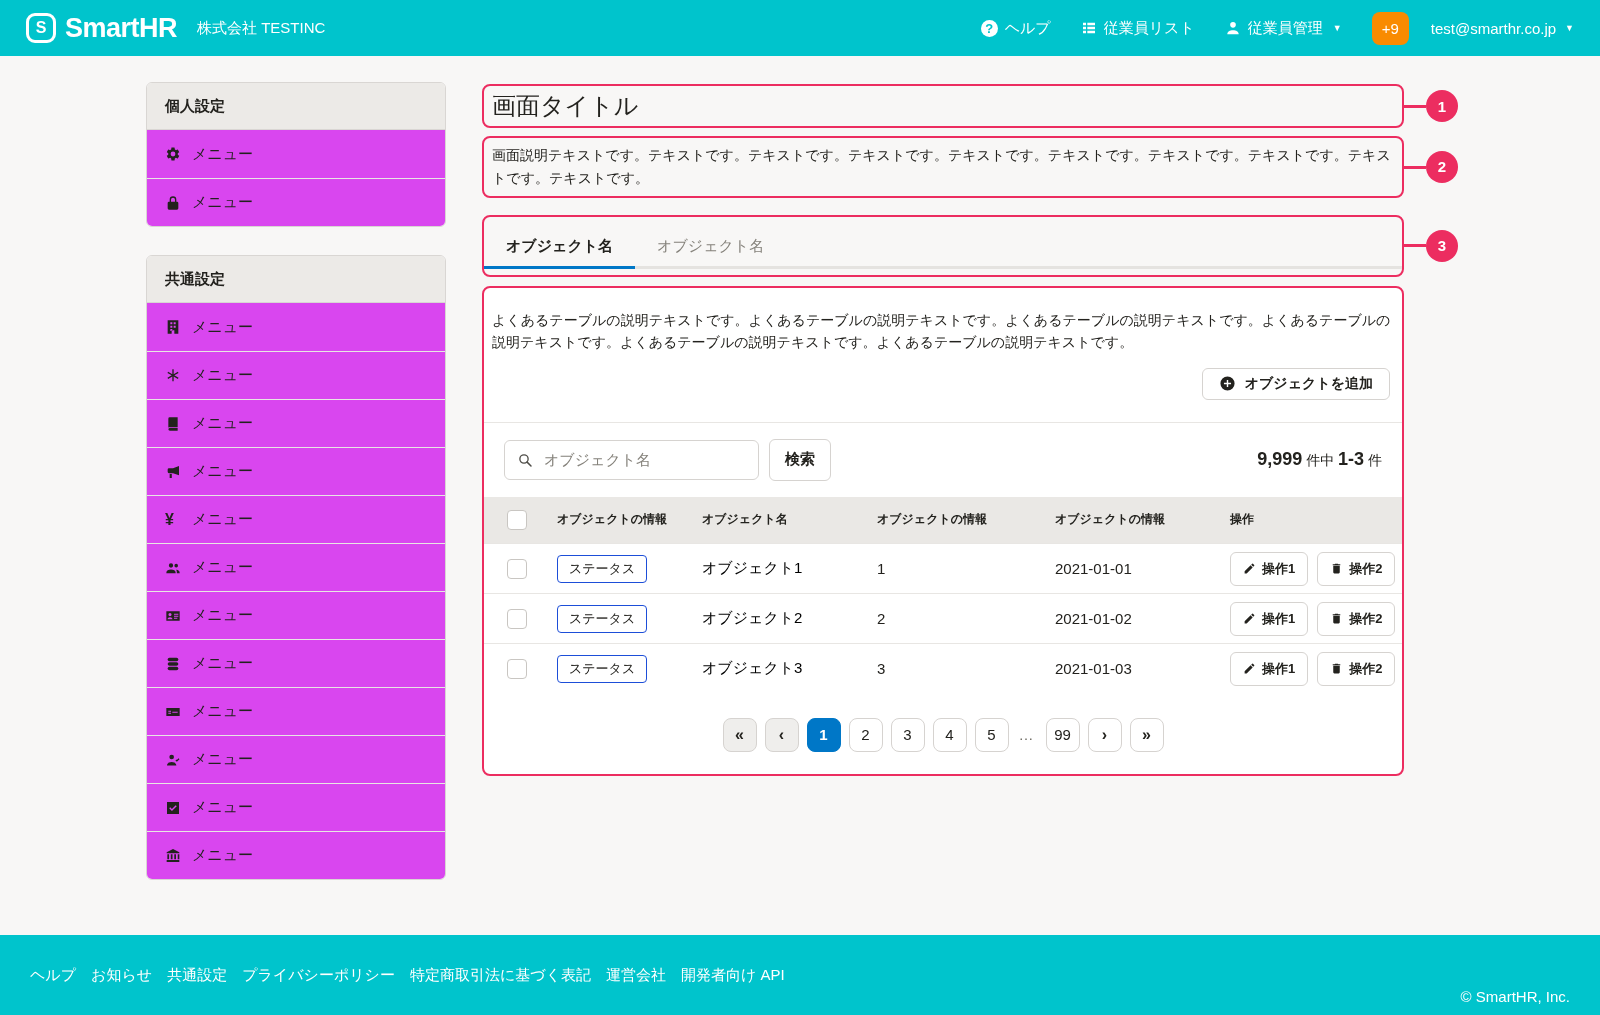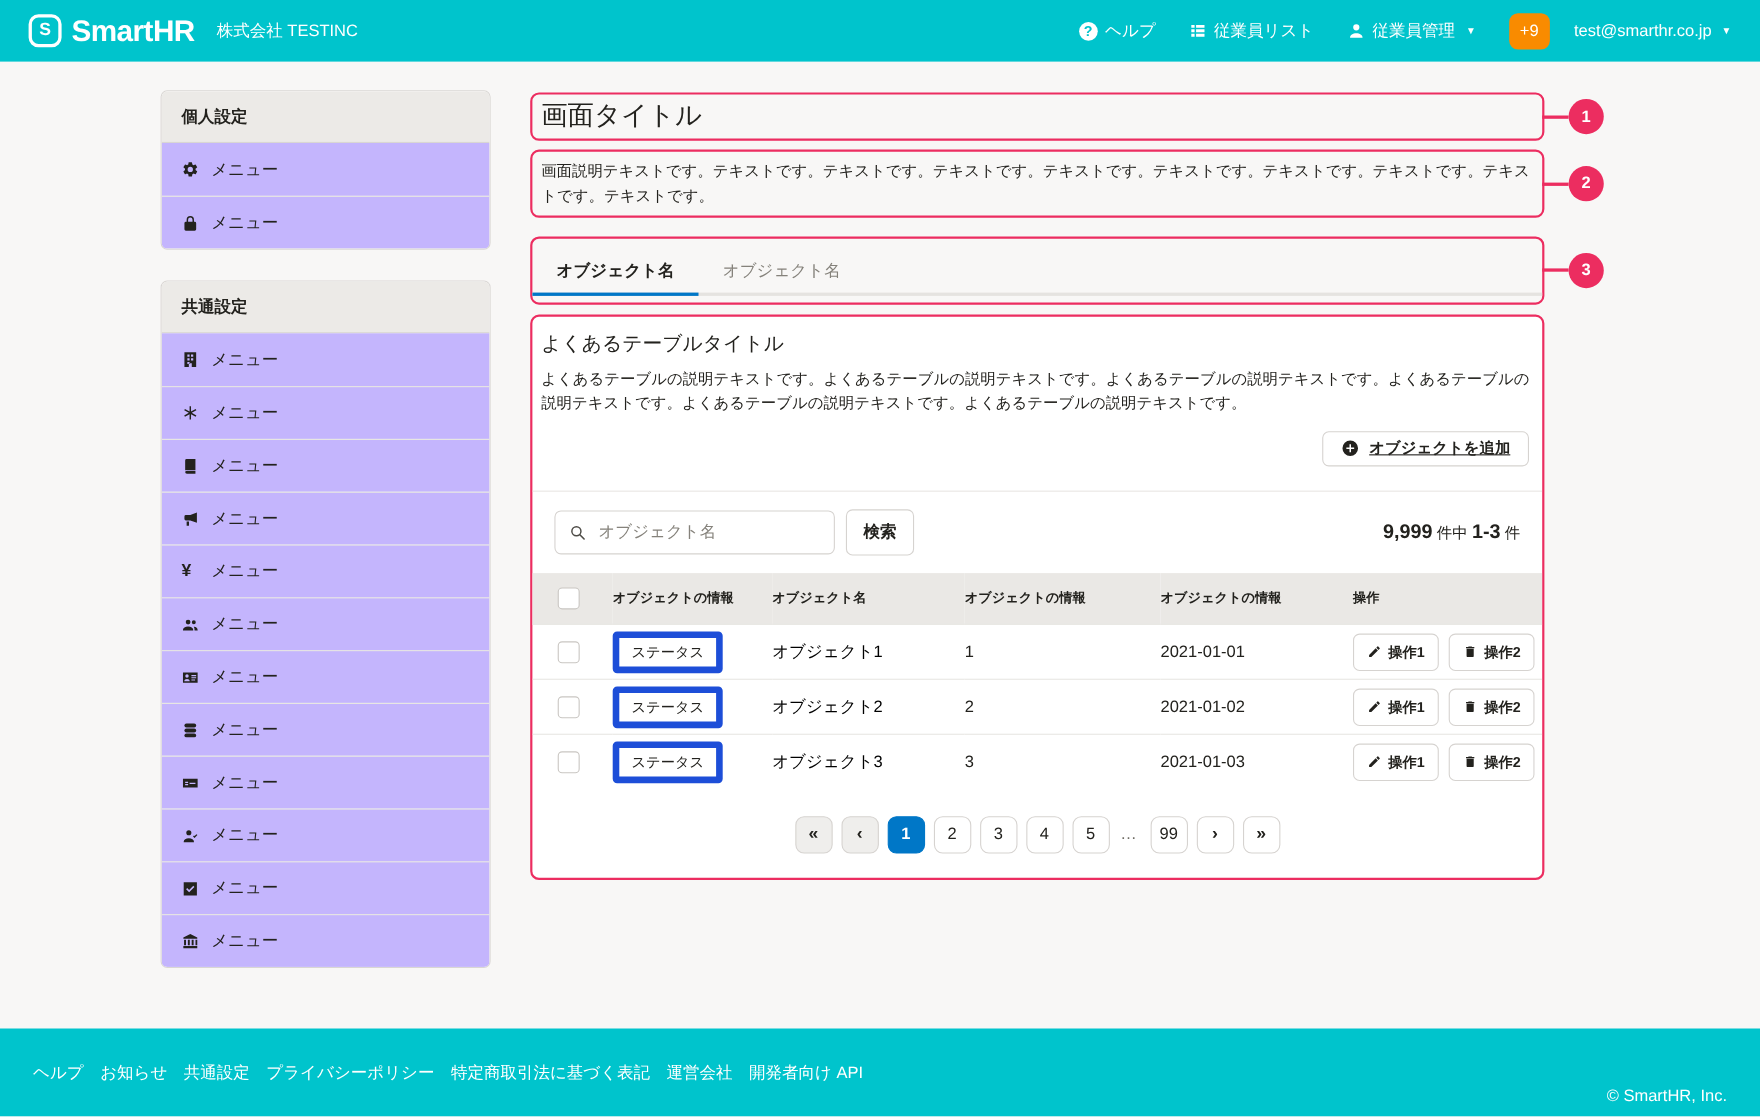--- a/index.html
+++ b/index.html
@@ -44,21 +44,21 @@
 
   
   .sidebar { width:300px; flex:none; display:flex; flex-direction:column; gap:28px; }
   .side-card { background:#fff; border:1px solid #d9d6d3; border-radius:6px; overflow:hidden; }
   .side-head {
     background:#eceae7; height:47px; padding:0 18px; display:flex; align-items:center;
     font-weight:bold; font-size:15px; border-bottom:1px solid #d9d6d3;
   }
   .side-item {
     height:48px; display:flex; align-items:center; gap:11px; padding:0 18px;
-    font-size:15px; background:#c4b5fd; cursor:pointer;
+    font-size:15px; background:#d946ef; cursor:pointer;
   }
   .side-item + .side-item { border-top:1px solid #e8e6e3; }
   .side-item .icon { width:16px; color:#23221e; }
   .yen-glyph { font-weight:bold; font-size:16px; width:16px; text-align:center; }
 
   
   .content { width:922px; flex:none; display:flex; flex-direction:column; }
   .anno { position:relative; border:2px solid #ec2d60; border-radius:8px; }
   .anno::after {
     content:""; position:absolute; right:-24px; top:50%; margin-top:-1.5px;
@@ -80,21 +80,21 @@
   .tab.active::after { content:""; position:absolute; left:0; right:0; bottom:-3px; height:3px; background:#0077c7; }
   .tab.inactive { color:#85827b; }
 
   .box-table { margin-top:9px; background:#fff; overflow:hidden; }
   .card-head { padding:12px 8px 0; }
   .card-title { font-size:18px; font-weight:normal; }
   .card-desc { margin-top:9px; font-size:14px; line-height:1.6; }
   .add-row { display:flex; justify-content:flex-end; padding:14px 4px 0; }
   .btn { background:#fff; border:1px solid #d6d3d0; border-radius:6px; cursor:pointer;
          font-family:inherit; color:#23221e; display:inline-flex; align-items:center; justify-content:center; }
-  .btn-add { height:32px; padding:0 16px; gap:9px; font-weight:bold; font-size:14px;text-decoration:underline; }
+  .btn-add { height:32px; padding:0 16px; gap:9px; font-weight:bold; font-size:14px; }
   .btn-add .icon { width:17px; }
   .divider { height:1px; background:#e8e6e3; margin-top:22px; }
   .search-row { display:flex; align-items:center; padding:16px 20px; }
   .search-box {
     display:flex; align-items:center; gap:9px; width:255px; height:40px;
     border:1px solid #d6d3d0; border-radius:6px; background:#fff; padding:0 12px; color:#85827b;
   }
   .search-box .icon { width:16px; color:#4e4c47; }
   .search-box input { border:none; outline:none; background:transparent; width:100%;
     font-family:inherit; font-size:15px; color:#23221e; }
@@ -105,21 +105,21 @@
 
   table.obj-table { width:100%; border-collapse:collapse; }
   .obj-table th {
     background:#eae8e5; height:47px; text-align:left; font-size:12px; font-weight:bold; padding:0;
   }
   .obj-table td { height:50px; padding:0; border-top:1px solid #e8e6e3; font-size:15px; }
   .checkbox {
     width:20px; height:20px; border:1px solid #c9c6c2; border-radius:4px; background:#fff;
     margin-left:23px; cursor:pointer;
   }
-  .chip { display:inline-block; border:6px solid #1d4ed8; border-radius:4px; background:#fff;
+  .chip { display:inline-block; border:1px solid #1d4ed8; border-radius:4px; background:#fff;
           padding:4px 11px; font-size:13px; }
   a.obj-link { color:#000000; text-decoration:none; cursor:pointer; }
   .ops { display:flex; gap:9px; align-items:center; }
   .btn-op { height:34px; padding:0 12px; gap:6px; font-size:13px; font-weight:bold; border-radius:6px; }
   .btn-op .icon { width:13px; }
 
   .pagination { display:flex; justify-content:center; align-items:center; gap:8px; padding:24px 0 22px; }
   .pg { min-width:34px; height:34px; border:1px solid #d6d3d0; border-radius:8px; background:#fff;
         display:flex; align-items:center; justify-content:center; font-size:15px; cursor:pointer; }
   .pg.pg-muted { background:#efeeec; }
@@ -315,21 +315,20 @@
       <span class="anno-badge">3</span>
       <div class="tabs" id="tab-bar">
           <div class="tab active">オブジェクト名</div>
           <div class="tab inactive">オブジェクト名</div>
         </div>
     </section>
 
     <section class="anno box-table">
 
       <div class="card-head">
-        <div class="card-title">よくあるテーブルタイトル</div>
         <div class="card-desc">よくあるテーブルの説明テキストです。よくあるテーブルの説明テキストです。よくあるテーブルの説明テキストです。よくあるテーブルの説明テキストです。よくあるテーブルの説明テキストです。よくあるテーブルの説明テキストです。</div>
         <div class="add-row">
           <button class="btn btn-add">
             <span class="icon">
                 <svg viewBox="0 0 24 24" width="17" height="17">
                   <path fill-rule="evenodd" d="M12 2a10 10 0 1 0 0 20 10 10 0 0 0 0-20zm-1 5h2v4h4v2h-4v4h-2v-4H7v-2h4V7z"></path>
                 </svg>
               </span>
             <span>オブジェクトを追加</span>
           </button>

